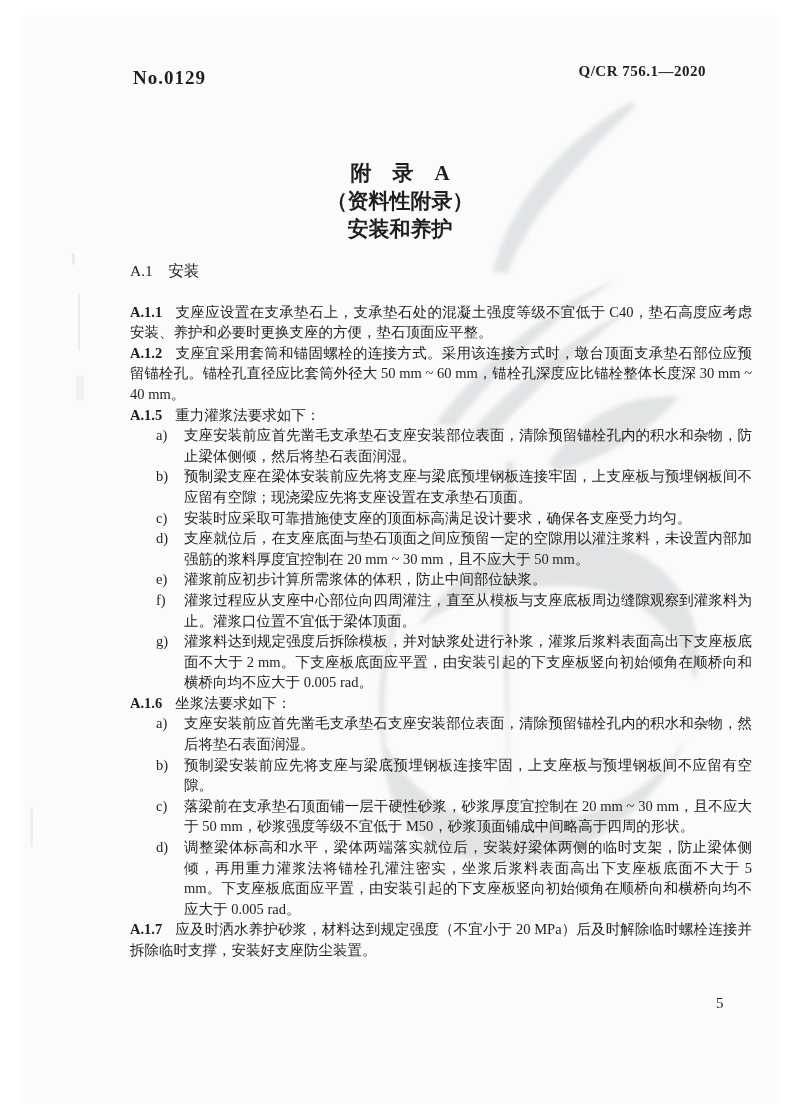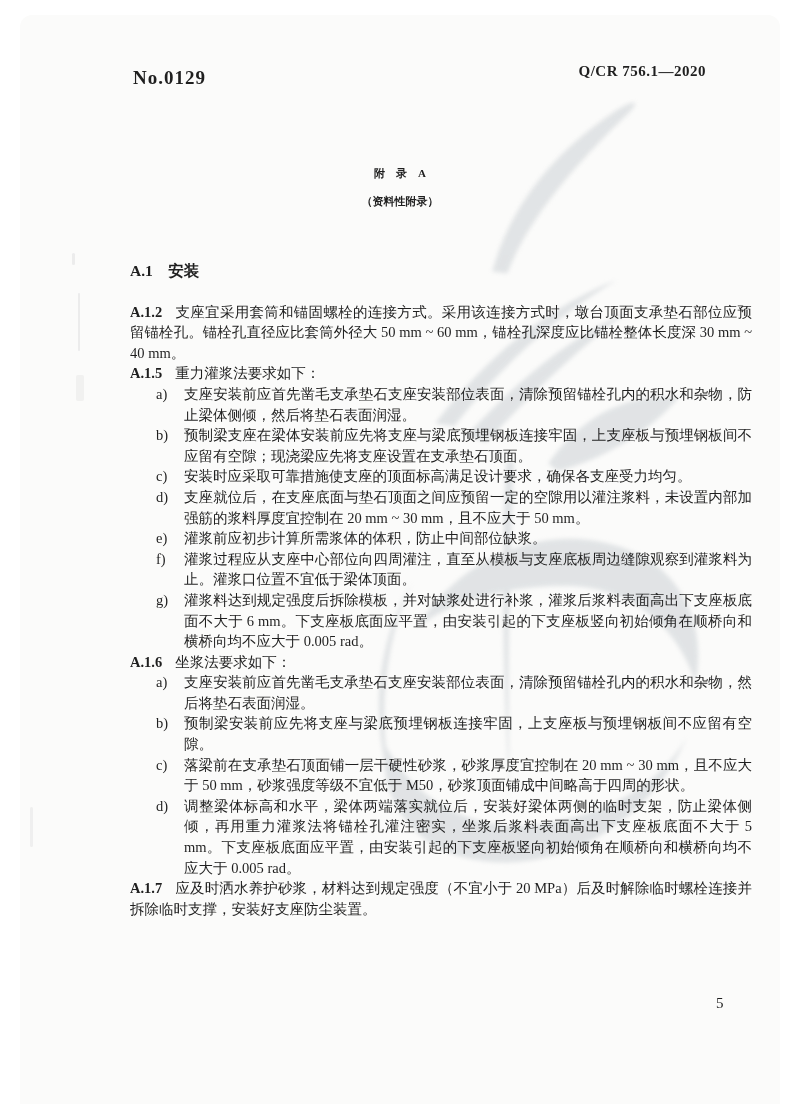--- a/index.html
+++ b/index.html
@@ -49,28 +49,28 @@
   }
   .hdr-right {
     position: absolute; right: 74px; top: 48px;
     font-size: 15px; font-weight: bold; letter-spacing: .5px;
   }
 
   .title-block {
     position: absolute; top: 144px; left: 0; width: 100%;
     text-align: center; font-weight: bold;
   }
-  .title-block .t { font-size: 11px; line-height: 28px; }
+  .title-block .t { font-size: 21px; line-height: 28px; }
 
   .content {
     position: absolute; left: 110px; top: 246px; width: 622px;
     font-size: 14.5px; line-height: 20.6px;
   }
 
-  .sec-heading { font-weight: bold; font-size: 15.5px; margin-bottom: 20px; }
+  .sec-heading { font-weight: normal; font-size: 15.5px; margin-bottom: 20px; }
 
   .para { text-align: justify; }
   .plabel { font-weight: bold; margin-right: 13px; white-space: nowrap; }
 
   .li { display: flex; }
   .li .mk { flex: none; width: 28px; margin-left: 26px; }
   .li .tx { flex: 1; text-align: justify; }
 
   .page-num {
     position: absolute; top: 980px; left: 696px; font-size: 15px;
@@ -99,26 +99,28 @@
   <div class="smudge smudge-c"></div>
   <div class="smudge smudge-d"></div>
   <div class="bottom-edge"></div>
 
   <div class="hdr-left">No.0129</div>
   <div class="hdr-right">Q/CR 756.1—2020</div>
 
   <div class="title-block">
     <div class="t">附　录　A</div>
     <div class="t">（资料性附录）</div>
+    <div class="t">安装和养护</div>
   </div>
 
   <div class="content">
 
     <div class="sec-heading">A.1　安装</div>
 
+    <p class="para"><span class="plabel">A.1.1</span><span>支座应设置在支承垫石上，支承垫石处的混凝土强度等级不宜低于 C40，垫石高度应考虑安装、养护和必要时更换支座的方便，垫石顶面应平整。</span></p>
 
     <p class="para"><span class="plabel">A.1.2</span><span>支座宜采用套筒和锚固螺栓的连接方式。采用该连接方式时，墩台顶面支承垫石部位应预留锚栓孔。锚栓孔直径应比套筒外径大 50 mm ~ 60 mm，锚栓孔深度应比锚栓整体长度深 30 mm ~ 40 mm。</span></p>
 
 
 
     <p class="para"><span class="plabel">A.1.5</span><span>重力灌浆法要求如下：</span></p>
 
     <div class="li">
         <span class="mk">a)</span>
         <span class="tx">支座安装前应首先凿毛支承垫石支座安装部位表面，清除预留锚栓孔内的积水和杂物，防止梁体侧倾，然后将垫石表面润湿。</span>
@@ -138,21 +140,21 @@
     <div class="li">
         <span class="mk">e)</span>
         <span class="tx">灌浆前应初步计算所需浆体的体积，防止中间部位缺浆。</span>
       </div>
     <div class="li">
         <span class="mk">f)</span>
         <span class="tx">灌浆过程应从支座中心部位向四周灌注，直至从模板与支座底板周边缝隙观察到灌浆料为止。灌浆口位置不宜低于梁体顶面。</span>
       </div>
     <div class="li">
         <span class="mk">g)</span>
-        <span class="tx">灌浆料达到规定强度后拆除模板，并对缺浆处进行补浆，灌浆后浆料表面高出下支座板底面不大于 6 mm。下支座板底面应平置，由安装引起的下支座板竖向初始倾角在顺桥向和横桥向均不应大于 0.005 rad。</span>
+        <span class="tx">灌浆料达到规定强度后拆除模板，并对缺浆处进行补浆，灌浆后浆料表面高出下支座板底面不大于 2 mm。下支座板底面应平置，由安装引起的下支座板竖向初始倾角在顺桥向和横桥向均不应大于 0.005 rad。</span>
       </div>
 
     <p class="para"><span class="plabel">A.1.6</span><span>坐浆法要求如下：</span></p>
 
     <div class="li">
         <span class="mk">a)</span>
         <span class="tx">支座安装前应首先凿毛支承垫石支座安装部位表面，清除预留锚栓孔内的积水和杂物，然后将垫石表面润湿。</span>
       </div>
     <div class="li">
         <span class="mk">b)</span>

